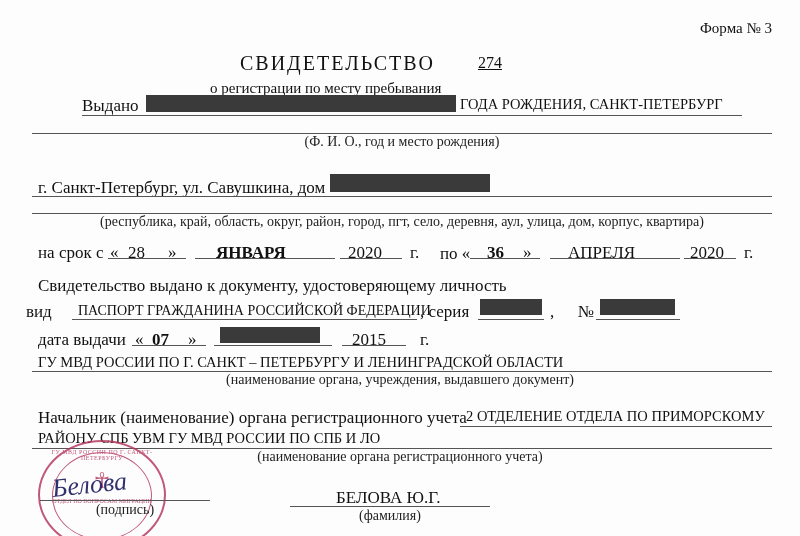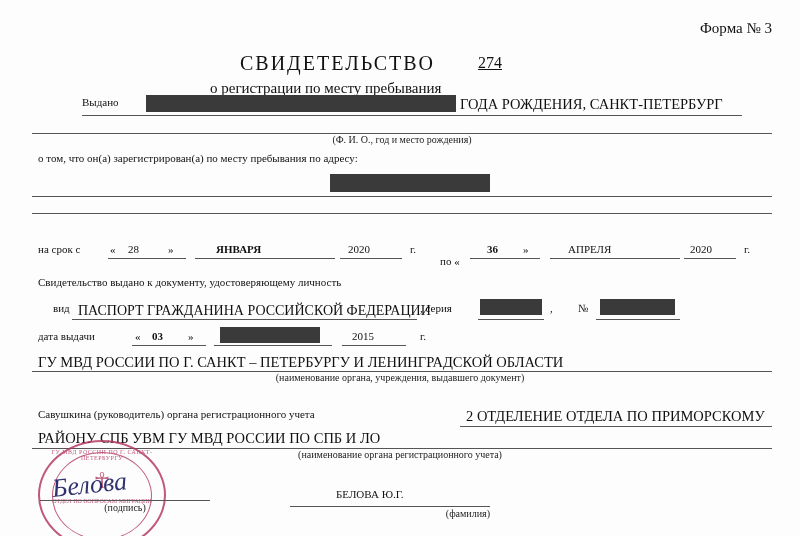--- a/index.html
+++ b/index.html
@@ -43,22 +43,22 @@
     font-size: 16px;
     text-decoration: underline;
   }
   .subtitle {
     position: absolute;
     top: 80px;
     left: 210px;
     font-size: 15px;
   }
   
-  .txt { position: absolute; font-size: 11px; font-family: "Liberation Serif", serif; white-space: nowrap; }
-  .small { font-size: 10px; color: #222; }
+  .txt { position: absolute; font-size: 17px; font-family: "Liberation Serif", serif; white-space: nowrap; }
+  .small { font-size: 14px; color: #222; }
   .center-small { text-align: center; }
   
   .line {
     position: absolute;
     border-bottom: 1px solid #555;
     height: 0;
   }
   
   .redact {
     position: absolute;
@@ -151,90 +151,91 @@
   <div class="subtitle">о регистрации по месту пребывания</div>
 
   <div class="txt" style="top:96px; left:82px;">Выдано</div>
   <div class="redact" style="top:95px; left:146px; width:310px; height:17px;"></div>
   <div class="txt" style="top:96px; left:460px; font-size:14.5px;">ГОДА РОЖДЕНИЯ, САНКТ-ПЕТЕРБУРГ</div>
   <div class="line" style="top:115px; left:82px; width:660px;"></div>
 
   <div class="line" style="top:133px; left:32px; width:740px;"></div>
   <div class="txt small center-small" style="top:134px; left:32px; width:740px;">(Ф. И. О., год и место рождения)</div>
 
-  <div class="txt" style="top:152px; left:38px;">о том, что он(а) зарегистрирован(а) по месту пребывания по адресу:</div>
-
+
+  <div class="txt" style="top:178px; left:38px;">г. Санкт-Петербург, ул. Савушкина, дом</div>
   <div class="redact" style="top:174px; left:330px; width:160px; height:18px;"></div>
   <div class="line" style="top:196px; left:32px; width:740px;"></div>
   <div class="line" style="top:213px; left:32px; width:740px;"></div>
+  <div class="txt small center-small" style="top:214px; left:32px; width:740px;">(республика, край, область, округ, район, город, пгт, село, деревня, аул, улица, дом, корпус, квартира)</div>
 
   <div class="txt" style="top:243px; left:38px;">на срок с</div>
   <div class="txt" style="top:243px; left:110px;">«</div>
   <div class="txt" style="top:243px; left:128px; font-weight:normal;">28</div>
   <div class="txt" style="top:243px; left:168px;">»</div>
   <div class="line" style="top:258px; left:108px; width:78px;"></div>
   <div class="txt" style="top:243px; left:216px; font-weight:bold;">ЯНВАРЯ</div>
   <div class="line" style="top:258px; left:195px; width:140px;"></div>
   <div class="txt" style="top:243px; left:348px;">2020</div>
   <div class="line" style="top:258px; left:340px; width:62px;"></div>
   <div class="txt" style="top:243px; left:410px;">г.</div>
-  <div class="txt" style="top:255px; left:440px;">по «</div>
+  <div class="txt" style="top:244px; left:440px;">по «</div>
   <div class="txt" style="top:243px; left:487px; font-weight:bold;">36</div>
   <div class="txt" style="top:243px; left:523px;">»</div>
   <div class="line" style="top:258px; left:470px; width:70px;"></div>
   <div class="txt" style="top:243px; left:568px; font-weight:normal;">АПРЕЛЯ</div>
   <div class="line" style="top:258px; left:550px; width:130px;"></div>
   <div class="txt" style="top:243px; left:690px;">2020</div>
   <div class="line" style="top:258px; left:684px; width:52px;"></div>
   <div class="txt" style="top:243px; left:744px;">г.</div>
 
   <div class="txt" style="top:276px; left:38px;">Свидетельство выдано к документу, удостоверяющему личность</div>
 
-  <div class="txt" style="top:302px; left:53px;">вид</div>
+  <div class="txt" style="top:302px; left:26px;">вид</div>
   <div class="txt" style="top:303px; left:78px; font-size:14px;">ПАСПОРТ ГРАЖДАНИНА РОССИЙСКОЙ ФЕДЕРАЦИИ</div>
   <div class="line" style="top:319px; left:72px; width:345px;"></div>
   <div class="txt" style="top:302px; left:420px;">, серия</div>
   <div class="redact" style="top:299px; left:480px; width:62px; height:16px;"></div>
   <div class="line" style="top:319px; left:478px; width:66px;"></div>
   <div class="txt" style="top:302px; left:550px;">,</div>
   <div class="txt" style="top:302px; left:578px;">№</div>
   <div class="redact" style="top:299px; left:600px; width:75px; height:16px;"></div>
   <div class="line" style="top:319px; left:596px; width:84px;"></div>
 
   <div class="txt" style="top:330px; left:38px;">дата выдачи</div>
   <div class="txt" style="top:330px; left:135px;">«</div>
-  <div class="txt" style="top:330px; left:152px; font-weight:bold;">03</div>
+  <div class="txt" style="top:330px; left:152px; font-weight:bold;">07</div>
   <div class="txt" style="top:330px; left:188px;">»</div>
   <div class="line" style="top:345px; left:132px; width:74px;"></div>
   <div class="redact" style="top:327px; left:220px; width:100px; height:16px;"></div>
   <div class="line" style="top:345px; left:214px; width:118px;"></div>
   <div class="txt" style="top:330px; left:352px;">2015</div>
   <div class="line" style="top:345px; left:342px; width:64px;"></div>
   <div class="txt" style="top:330px; left:420px;">г.</div>
 
   <div class="txt" style="top:354px; left:38px; font-size:14.5px;">ГУ  МВД  РОССИИ  ПО  Г. САНКТ – ПЕТЕРБУРГУ  И  ЛЕНИНГРАДСКОЙ ОБЛАСТИ</div>
   <div class="line" style="top:371px; left:32px; width:740px;"></div>
   <div class="txt small center-small" style="top:372px; left:160px; width:480px;">(наименование органа, учреждения, выдавшего документ)</div>
 
-  <div class="txt" style="top:408px; left:38px;">Савушкина (руководитель) органа регистрационного учета</div>
+  <div class="txt" style="top:408px; left:38px;">Начальник (наименование) органа регистрационного учета</div>
   <div class="txt" style="top:408px; left:466px; font-size:14.5px;">2 ОТДЕЛЕНИЕ ОТДЕЛА  ПО ПРИМОРСКОМУ</div>
   <div class="line" style="top:426px; left:460px; width:312px;"></div>
   <div class="txt" style="top:430px; left:38px; font-size:14.5px;">РАЙОНУ СПБ УВМ  ГУ  МВД  РОССИИ  ПО  СПБ  И  ЛО</div>
   <div class="line" style="top:448px; left:32px; width:740px;"></div>
   <div class="txt small center-small" style="top:449px; left:180px; width:440px;text-align:center;">(наименование органа регистрационного учета)</div>
 
   <div class="stamp">
     <div class="stamp-inner"></div>
     <div class="stamp-text-top">ГУ МВД РОССИИ ПО Г. САНКТ-ПЕТЕРБУРГУ</div>
     <div class="stamp-eagle">☥</div>
     <div class="stamp-text-mid">ОТДЕЛ ПО ВОПРОСАМ МИГРАЦИИ</div>
     <div class="stamp-text-bottom">ОГРН 1027 — 789 029 — 4</div>
   </div>
 
   <div class="signature">Белова</div>
   <div class="sig-underline"></div>
   <div class="txt small center-small" style="top:502px; left:40px; width:170px;">(подпись)</div>
 
   <div class="txt" style="top:488px; left:336px;">БЕЛОВА Ю.Г.</div>
   <div class="line" style="top:506px; left:290px; width:200px;"></div>
-  <div class="txt small center-small" style="top:508px; left:290px; width:200px;text-align:right;">(фамилия)</div>
+  <div class="txt small center-small" style="top:508px; left:290px; width:200px;">(фамилия)</div>
 
 </div>
 
 </body></html>

